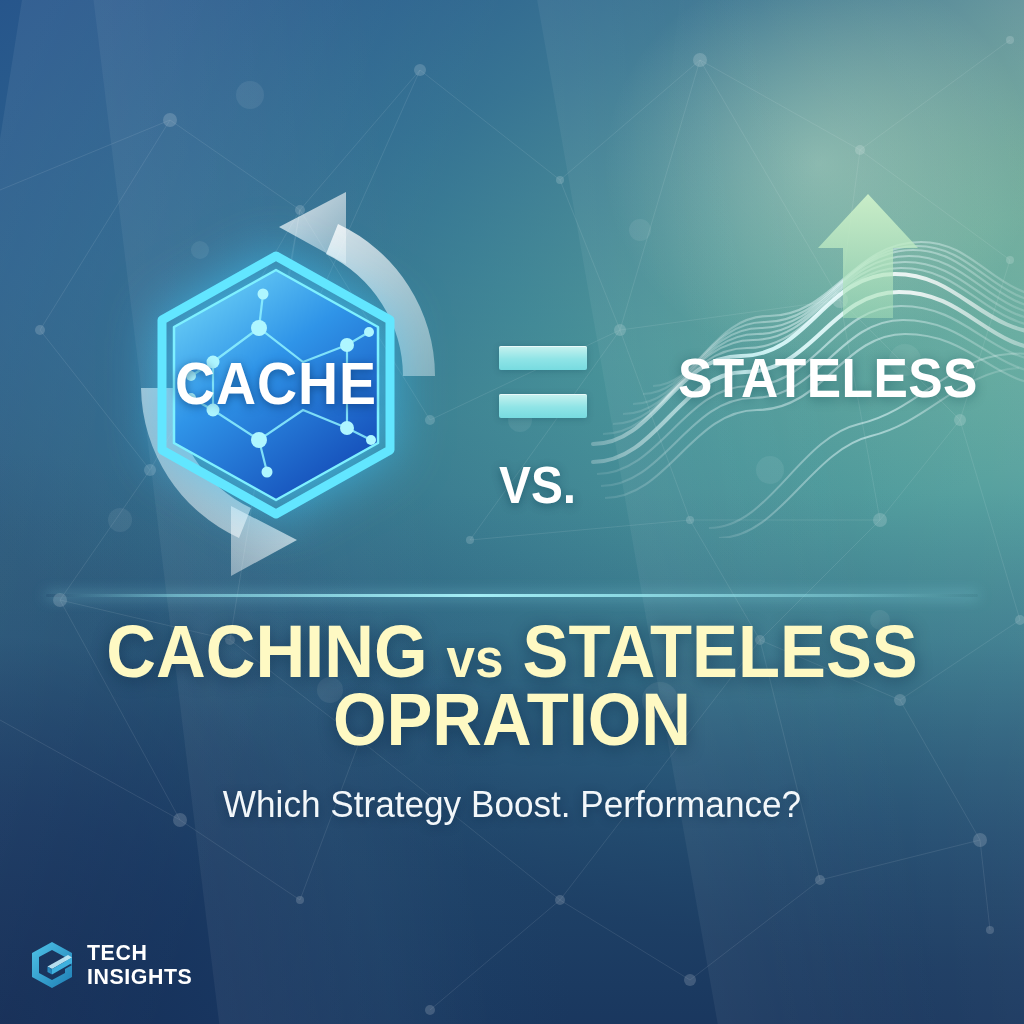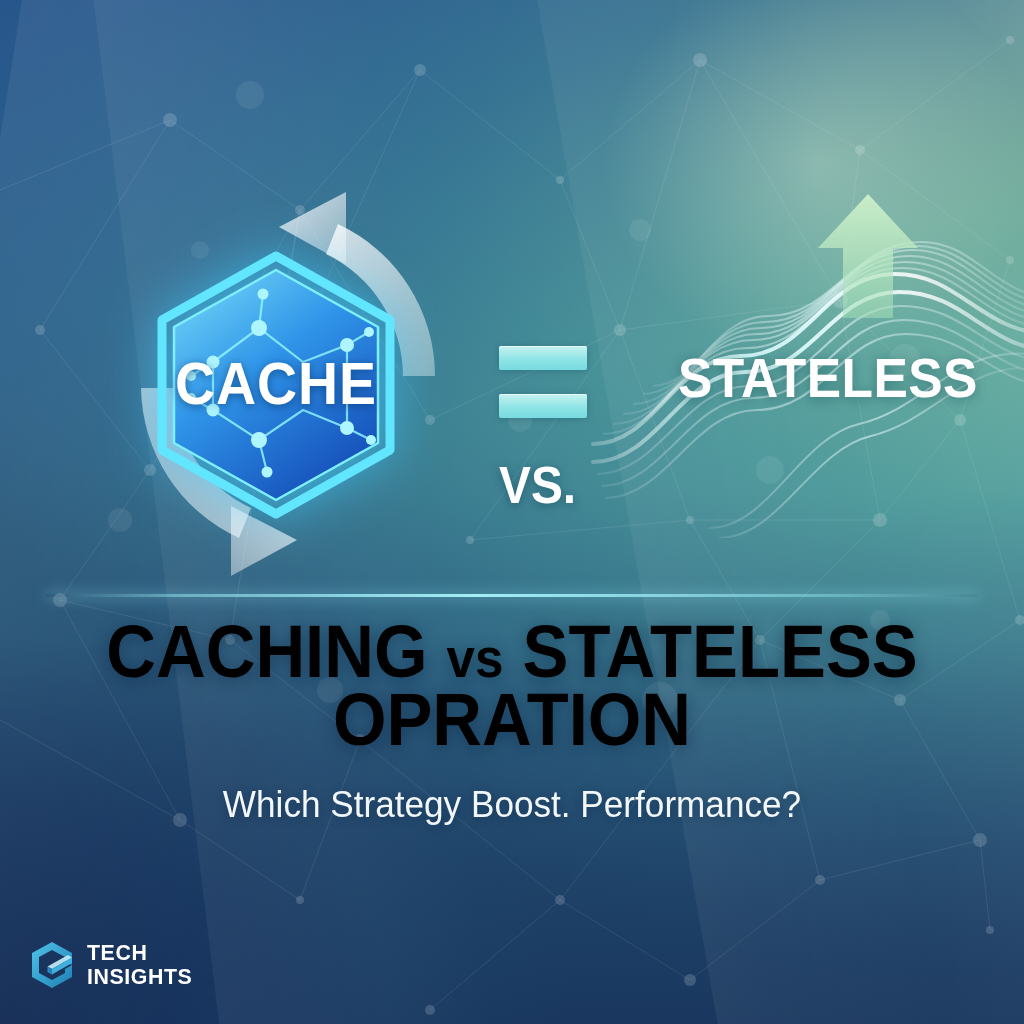--- a/index.html
+++ b/index.html
@@ -114,21 +114,21 @@
     text-shadow:0 2px 12px rgba(0,60,70,.4);
     transform:scaleX(.92);transform-origin:left center;
     white-space:nowrap;
   }
 
   
   .textblock{
     position:absolute;left:0;top:618px;width:1024px;text-align:center;
   }
   .title{
-    color:#000000;font-weight:bold;
+    color:#fef9c3;font-weight:bold;
     font-size:74px;line-height:.92;
     letter-spacing:0px;
     text-shadow:0 3px 16px rgba(8,35,65,.5);
     margin:0;
   }
   .title .ln{display:block;transform:scaleX(.93);}
   .title .small{font-size:55px;}
   .subtitle{
     margin-top:30px;
     color:#f2f7fa;font-weight:normal;

